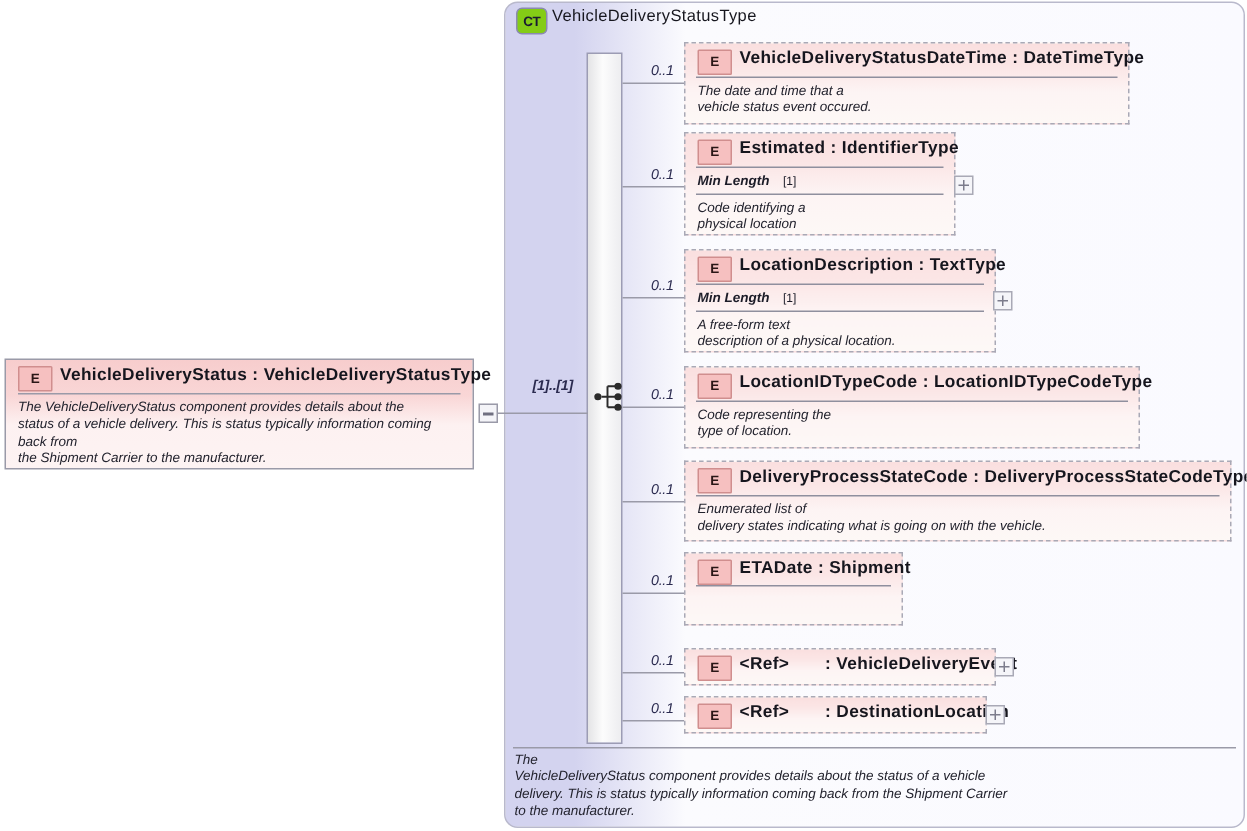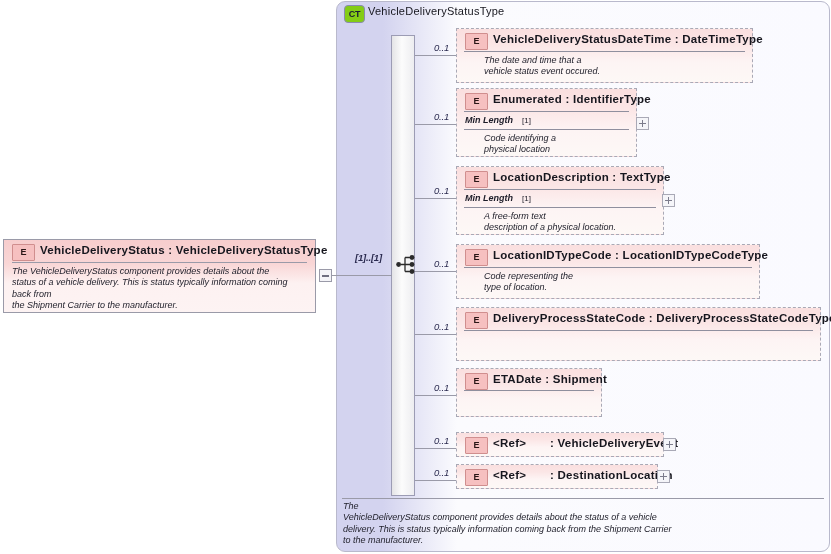--- a/index.html
+++ b/index.html
@@ -100,21 +100,21 @@
   }
   .child .rule{position:absolute;left:8px;right:8px;height:1px;background:#8f8f9e;top:23px;}
   .child .facet{
     position:absolute;left:9px;top:27px;
     font-size:9px;font-style:italic;color:#1c1c28;white-space:nowrap;font-weight:bold;
   }
   .child .facet .val{font-weight:normal;font-style:normal;font-size:8px;padding-left:9px;}
   .child .rule2{position:absolute;left:8px;right:8px;height:1px;background:#8f8f9e;}
   .child .doc{
     position:absolute;left:9px;right:7px;
-    font-size:9px;font-style:italic;color:#23232e;line-height:11.3px;margin-left:19px;
+    font-size:9px;font-style:italic;color:#23232e;line-height:11.3px;
   }
   
   .occ{
     position:absolute;font-size:9.5px;font-style:italic;color:#2b2b50;
     white-space:nowrap;letter-spacing:-.2px;
   }
   
   .conn{position:absolute;height:1px;background:#9a9aa8;}
   
   .plus{
@@ -184,21 +184,21 @@
     <div class="rule"></div>
     <div class="doc" style="top:27px;white-space:pre-line">The date and time that a
 vehicle status event occured.</div>
   </div>
 
   <div class="conn" style="left:415px;top:124px;width:41px;"></div>
   <div class="occ" style="left:434px;top:111px;">0..1</div>
   <div class="child" style="left:456px;top:88px;width:181px;height:69px;">
     <div class="box"></div>
     <div class="ebadge">E</div>
-    <div class="title">Enumerated  :  IdentifierType</div>
+    <div class="title">Estimated  :  IdentifierType</div>
     <div class="rule"></div>
     <div class="facet">
       <span>Min Length</span><span class="val">[1]</span>
     </div>
     <div class="rule2" style="top:41px;"></div>
     <div class="doc" style="top:45px;white-space:pre-line">Code identifying a
 physical location</div>
   </div>
   <div class="plus" style="left:636px;top:117px;">
       <i></i>
@@ -235,20 +235,22 @@
 type of location.</div>
   </div>
 
   <div class="conn" style="left:415px;top:334px;width:41px;"></div>
   <div class="occ" style="left:434px;top:321px;">0..1</div>
   <div class="child" style="left:456px;top:307px;width:365px;height:54px;">
     <div class="box"></div>
     <div class="ebadge">E</div>
     <div class="title">DeliveryProcessStateCode  :  DeliveryProcessStateCodeType</div>
     <div class="rule"></div>
+    <div class="doc" style="top:27px;white-space:pre-line">Enumerated list of
+delivery states indicating what is going on with the vehicle.</div>
   </div>
 
   <div class="conn" style="left:415px;top:395px;width:41px;"></div>
   <div class="occ" style="left:434px;top:382px;">0..1</div>
   <div class="child" style="left:456px;top:368px;width:146px;height:49px;">
     <div class="box"></div>
     <div class="ebadge">E</div>
     <div class="title">ETADate  :  Shipment</div>
     <div class="rule" style="top:22px;"></div>
   </div>

